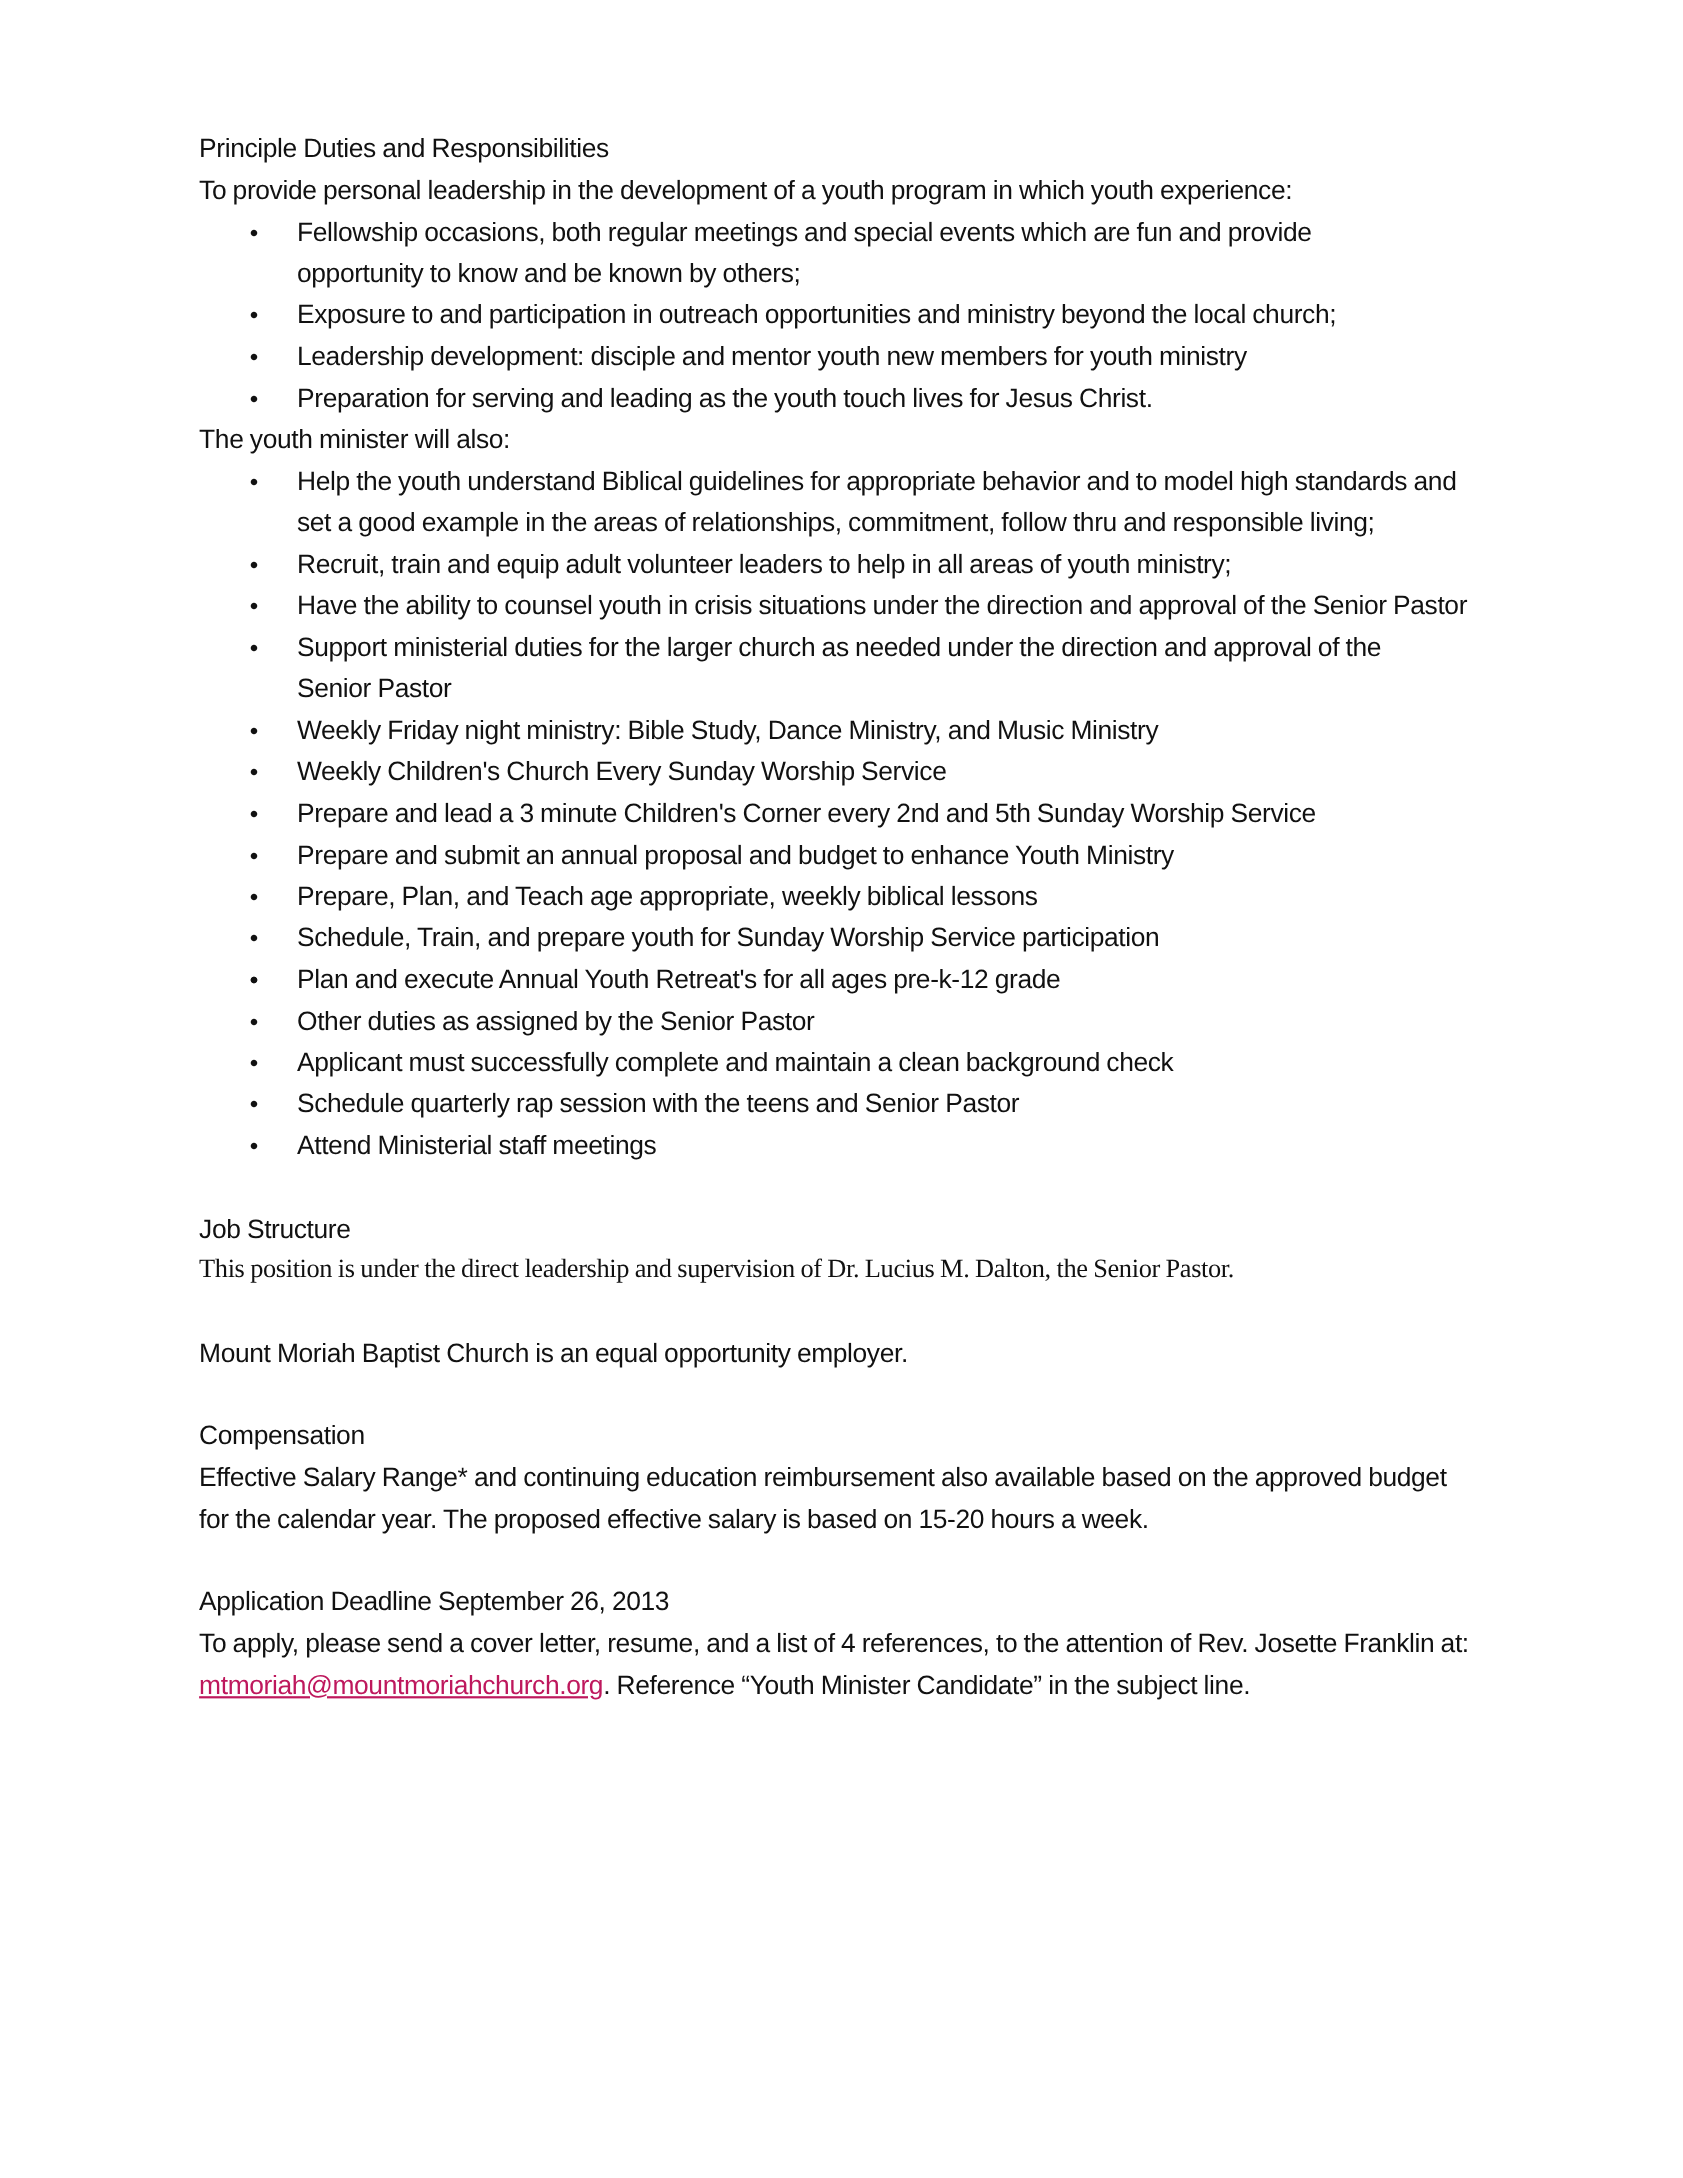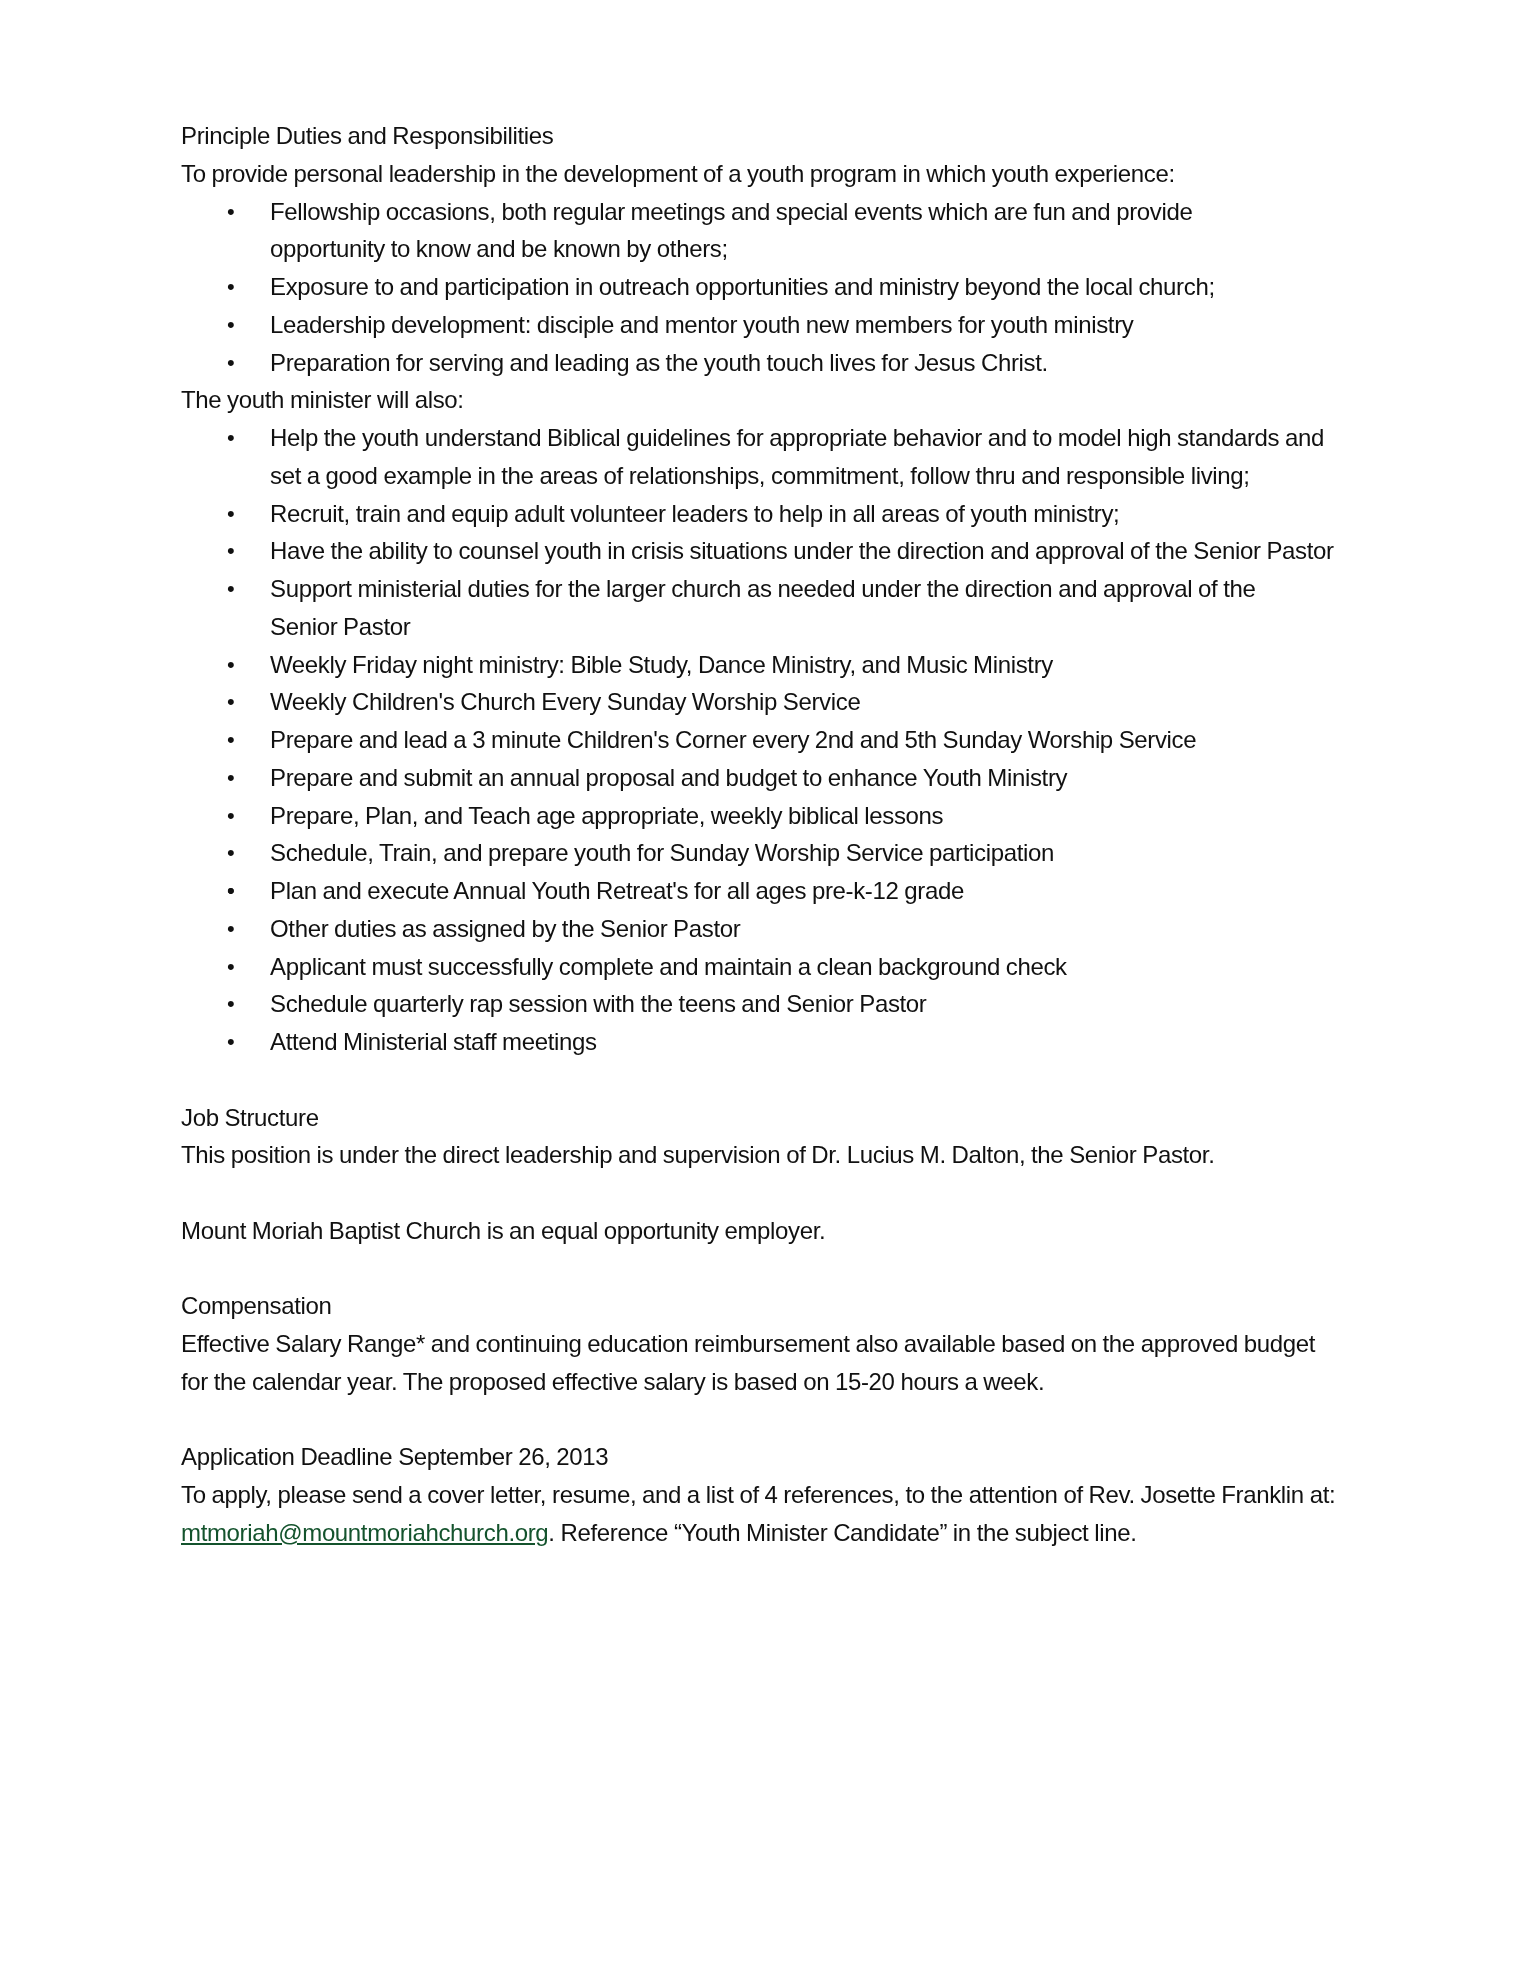--- a/index.html
+++ b/index.html
@@ -45,21 +45,21 @@
       padding-left: 89px;
       padding-right: 10px;
     }
     ul.bullets li .bullet {
       position: absolute;
       left: 46px;
       top: 0;
       font-size: 22px;
     }
     a.email {
-      color: #14532d;
+      color: #be185d;
       text-decoration: underline;
     }
   </style>
 </head>
 <body>
 
 <div class="page">
 
   <section>
     <p class="heading">Principle Duties and Responsibilities</p>
@@ -150,21 +150,21 @@
         <span class="bullet">•</span>
         <span>Attend Ministerial staff meetings</span>
       </li>
     </ul>
   </section>
 
   <div class="gap"></div>
 
   <section>
     <p class="heading">Job Structure</p>
-    <p class="para" style="width:1160px;">This position is under the direct leadership and supervision of Dr. Lucius M. Dalton, the Senior Pastor.</p>
+    <p class="para" style="width:1160px;font-family:Liberation Serif, serif;">This position is under the direct leadership and supervision of Dr. Lucius M. Dalton, the Senior Pastor.</p>
     <div class="gap"></div>
     <p class="para">Mount Moriah Baptist Church is an equal opportunity employer.</p>
   </section>
 
   <div class="gap"></div>
 
   <section>
     <p class="heading">Compensation</p>
     <p class="para" style="width:1165px;">Effective Salary Range* and continuing education reimbursement also available based on the approved budget for the calendar year. The proposed effective salary is based on 15-20 hours a week.</p>
   </section>

